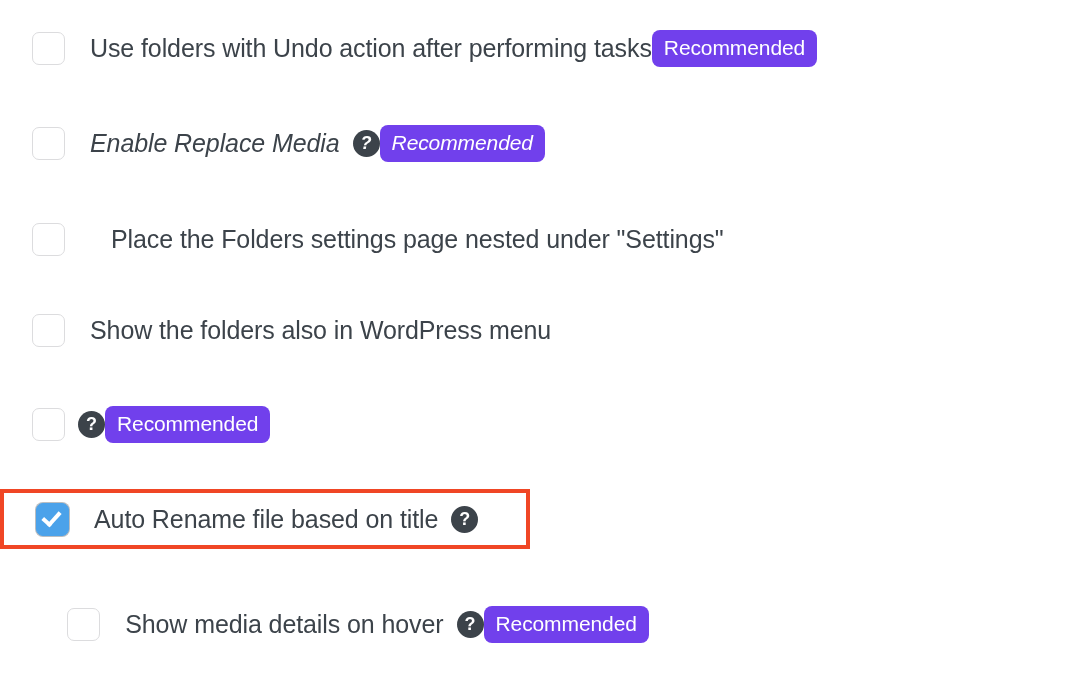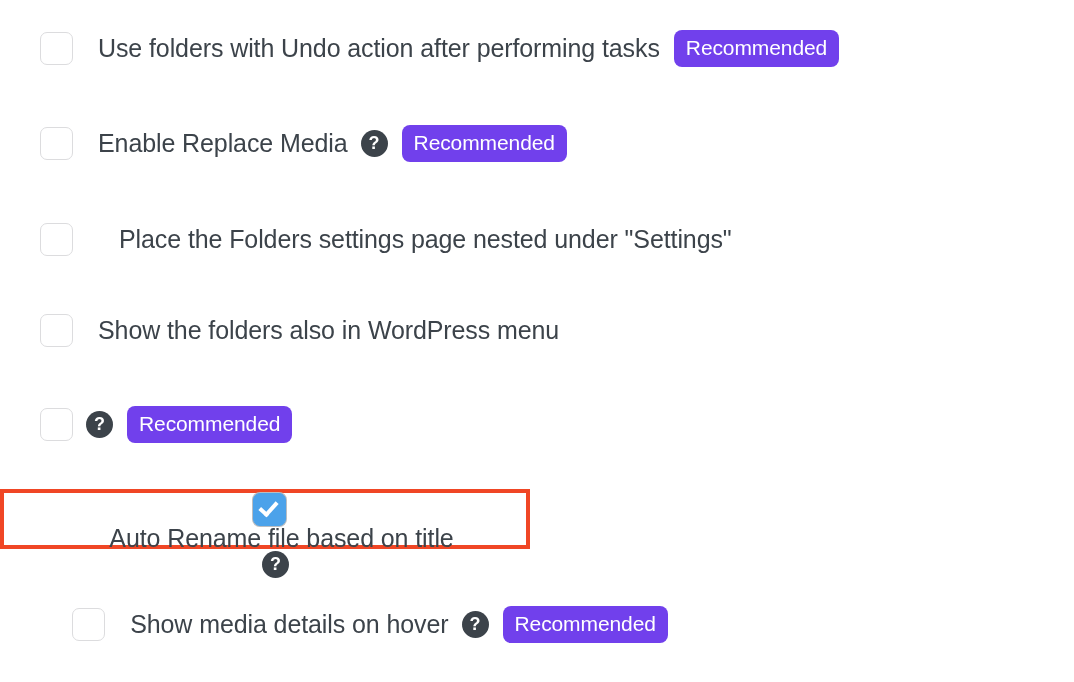--- a/index.html
+++ b/index.html
@@ -17,33 +17,32 @@
   }
 
   .settings-list {
     position: relative;
     width: 1074px;
     height: 682px;
   }
 
   .setting-row {
     position: absolute;
-    left: 16px;
+    left: 0;
     display: flex;
     align-items: center;
     height: 60px;
-    padding-left: 24px;
+    padding-left: 32px;
     padding-right: 16px;
   }
 
   .setting-row.highlighted {
     border: 4px solid #f04625;
     left: 0px;
     background: #ffffff;
-    flex-direction: column;
   }
 
   
   .checkbox {
     flex: 0 0 auto;
     width: 33px;
     height: 33px;
     border-radius: 7px;
     border: 1px solid #dcdcde;
     background: #ffffff;
@@ -91,41 +90,40 @@
     font-weight: bold;
     line-height: 27px;
     text-align: center;
     cursor: pointer;
     font-family: "Liberation Sans", sans-serif;
   }
 
   
   .badge {
     flex: 0 0 auto;
-    margin-left: 14px;
     background: #7140ec;
     color: #ffffff;
     font-size: 21px;
     line-height: 1;
     padding: 7px 12px 9px 12px;
     border-radius: 8px;
     white-space: nowrap;
     letter-spacing: -0.1px;
   }
 </style>
 </head>
 <body>
 
 <div class="settings-list">
     <div class="setting-row" style="top: 18px; width: 914px;">
       <div class="checkbox" role="checkbox" aria-checked="false"></div>
       <span class="label">Use folders with Undo action after performing tasks</span>
       <span class="badge">Recommended</span>
     </div>
-    <div class="setting-row" style="top: 113px; width: 596px;">
+    <div class="setting-row" style="top: 113px; width: 596px; font-style: italic;">
       <div class="checkbox" role="checkbox" aria-checked="false"></div>
       <span class="label">Enable Replace Media</span>
       <span class="help-icon">?</span>
       <span class="badge">Recommended</span>
     </div>
     <div class="setting-row" style="top: 209px; width: 790px; gap: 21px;">
       <div class="checkbox" role="checkbox" aria-checked="false"></div>
       <span class="label">Place the Folders settings page nested under "Settings"</span>
     </div>
     <div class="setting-row" style="top: 300px; width: 625px;">

